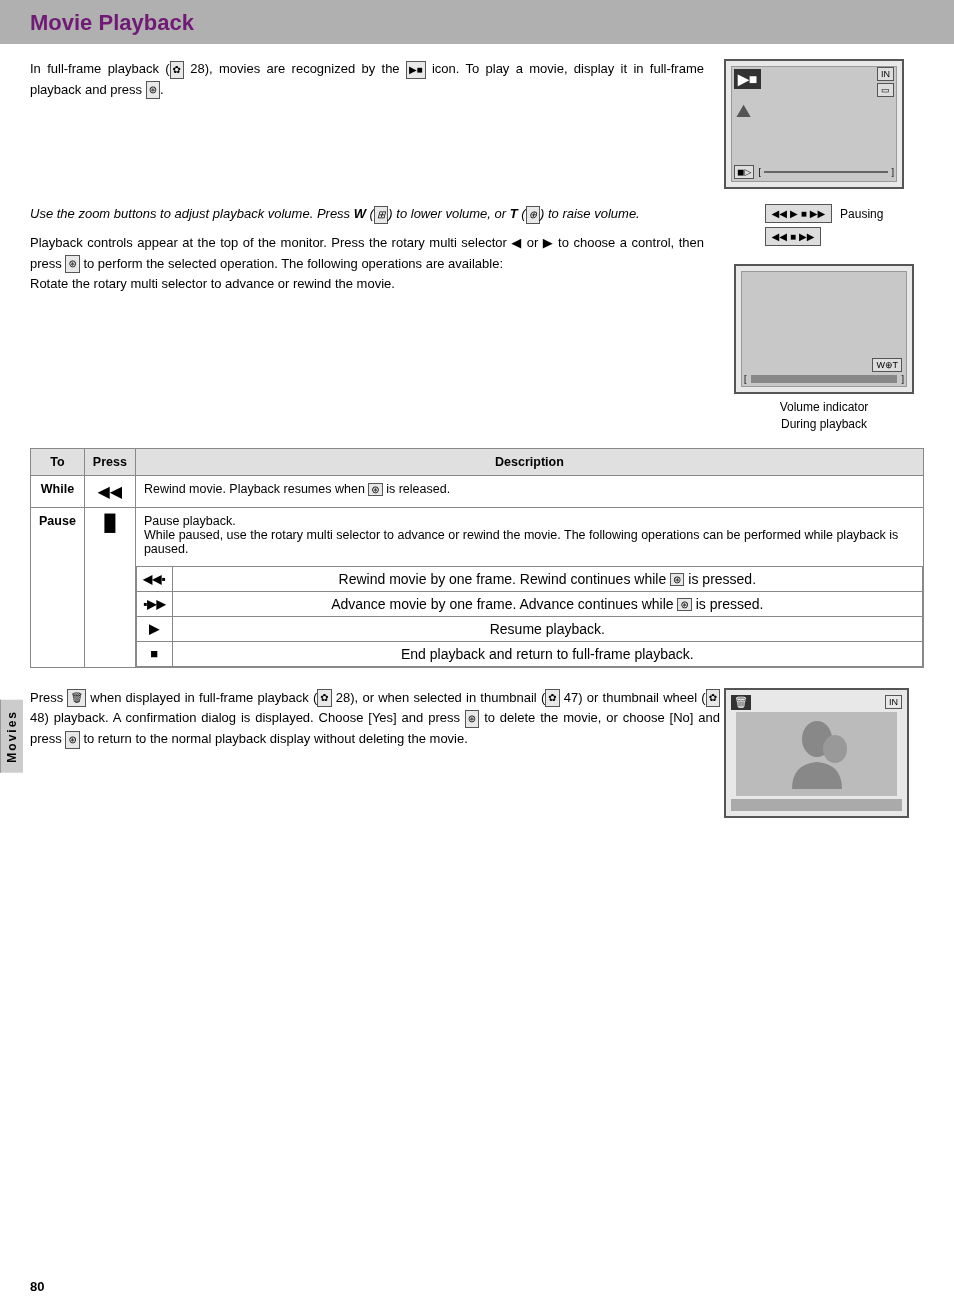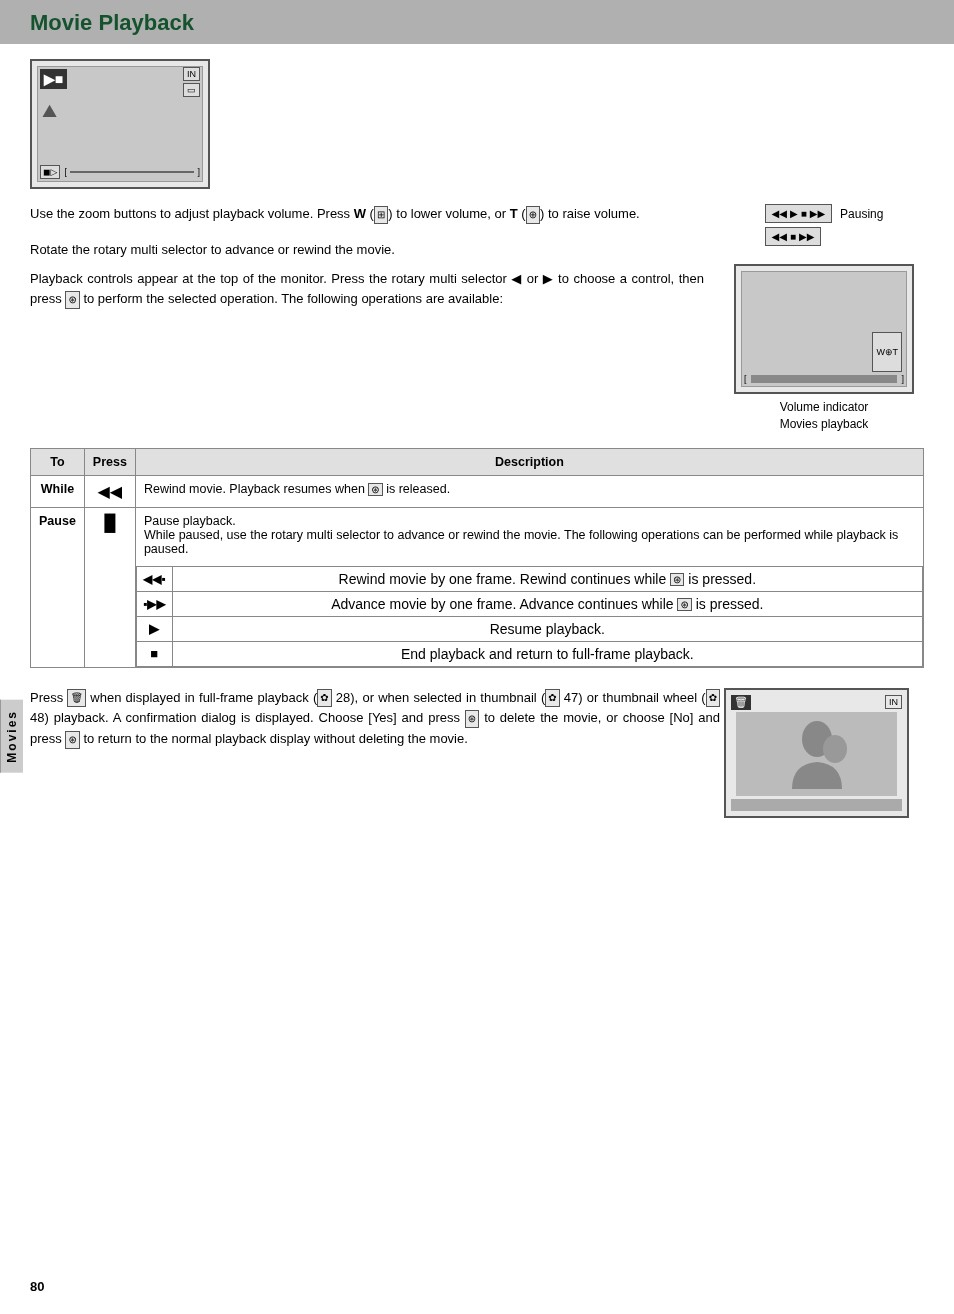--- a/index.html
+++ b/index.html
@@ -20,21 +20,21 @@
     }
 
     
     .header-bar {
       background: #b0b0b0;
       padding: 10px 30px 8px 30px;
     }
     .header-bar h1 {
       font-size: 22px;
       font-weight: bold;
-      color: #14532d;
+      color: #701a75;
     }
 
     
     .content {
       padding: 15px 30px 20px 30px;
     }
 
     
     .top-section {
       display: flex;
@@ -150,21 +150,21 @@
       background: #c8c8c8;
       border: 1px solid #999;
     }
     .volume-camera-screen .vol-icons {
       position: absolute;
       bottom: 20px;
       right: 10px;
       font-size: 9px;
       border: 1px solid #555;
       background: #ddd;
-      padding: 14px 3px;
+      padding: 1px 3px;
     }
     .volume-camera-screen .progress-bottom {
       position: absolute;
       bottom: 8px; left: 8px; right: 8px;
       display: flex;
       align-items: center;
       gap: 4px;
     }
     .volume-caption {
       text-align: center;
@@ -337,20 +337,25 @@
 
   <div class="side-tab">Movies</div>
 
   <div class="header-bar">
     <h1>Movie Playback</h1>
   </div>
 
   <div class="content">
 
     <div class="top-section">
+      <div class="top-text">
+        <p style="margin-bottom:10px; text-align:justify;">
+          In full-frame playback (<span class="inline-icon">✿</span> 28), movies are recognized by the <span class="inline-icon">▶■</span> icon. To play a movie, display it in full-frame playback and press <span class="inline-icon">⊛</span>.
+        </p>
+      </div>
 
       <div class="top-image">
         <div class="camera-screen">
           <div class="screen-inner"></div>
           <div class="icon-topleft">▶■</div>
           <div class="icons-topright">
             <div class="icon-box">IN</div>
             <div class="icon-box">▭</div>
           </div>
           <div style="position:absolute; top:40px; left:10px; font-size:18px; color:#555;">⛰</div>
@@ -363,28 +368,28 @@
               <div class="progress-line"></div>
               <span style="font-size:9px;">]</span>
             </div>
           </div>
         </div>
       </div>
     </div>
 
     <div class="middle-section">
       <div class="middle-text">
-        <p style="margin-bottom:15px; text-align:justify;">
+        <p style="margin-bottom:8px; text-align:justify;font-style:italic;">
           Use the zoom buttons to adjust playback volume. Press <strong>W</strong> (<span class="inline-icon">⊞</span>) to lower volume, or <strong>T</strong> (<span class="inline-icon">⊕</span>) to raise volume.
+        </p>
+        <p style="text-align:justify;">
+          Playback controls appear at the top of the monitor. Press the rotary multi selector ◀ or ▶ to choose a control, then press <span class="inline-icon">⊛</span> to perform the selected operation. The following operations are available:
         </p>
         <p style="margin-bottom:8px; text-align:justify;">
           Rotate the rotary multi selector to advance or rewind the movie.
-        </p>
-        <p style="text-align:justify;">
-          Playback controls appear at the top of the monitor. Press the rotary multi selector ◀ or ▶ to choose a control, then press <span class="inline-icon">⊛</span> to perform the selected operation. The following operations are available:
         </p>
       </div>
 
       <div class="middle-image">
 
         <div class="pausing-section">
           <div class="pausing-row">
             <div class="control-bar">
               <span>◀◀</span>
               <span>▶</span>
@@ -404,21 +409,21 @@
           <div class="screen-inner"></div>
           <div class="vol-icons">W⊕T</div>
           <div class="progress-bottom">
             <span style="font-size:9px;">[</span>
             <div style="flex:1; height:8px; background:#888;"></div>
             <span style="font-size:9px;">]</span>
           </div>
         </div>
         <div class="volume-caption">
           <div>Volume indicator</div>
-          <div>Movies playback</div>
+          <div>During playback</div>
         </div>
       </div>
     </div>
 
     <table class="operations-table">
       <thead>
         <tr>
           <th>To</th>
           <th>Press</th>
           <th>Description</th>

